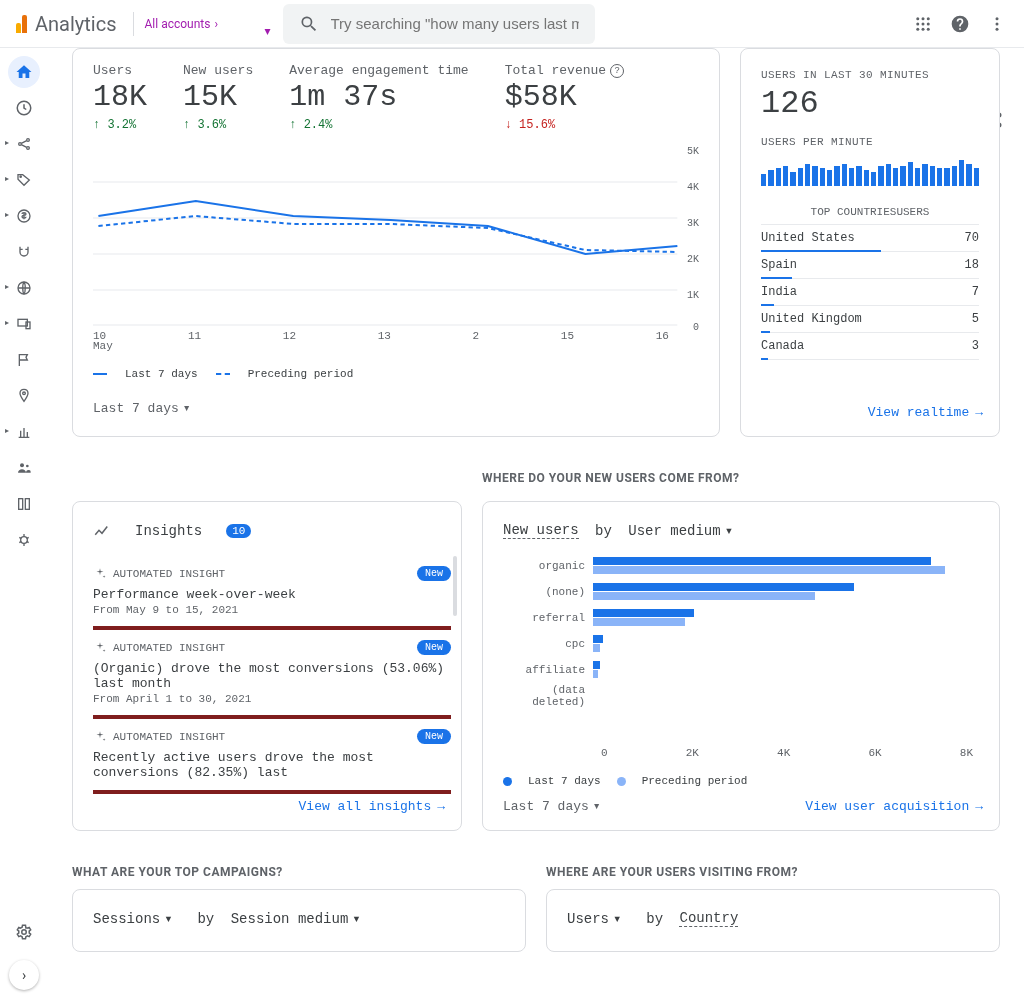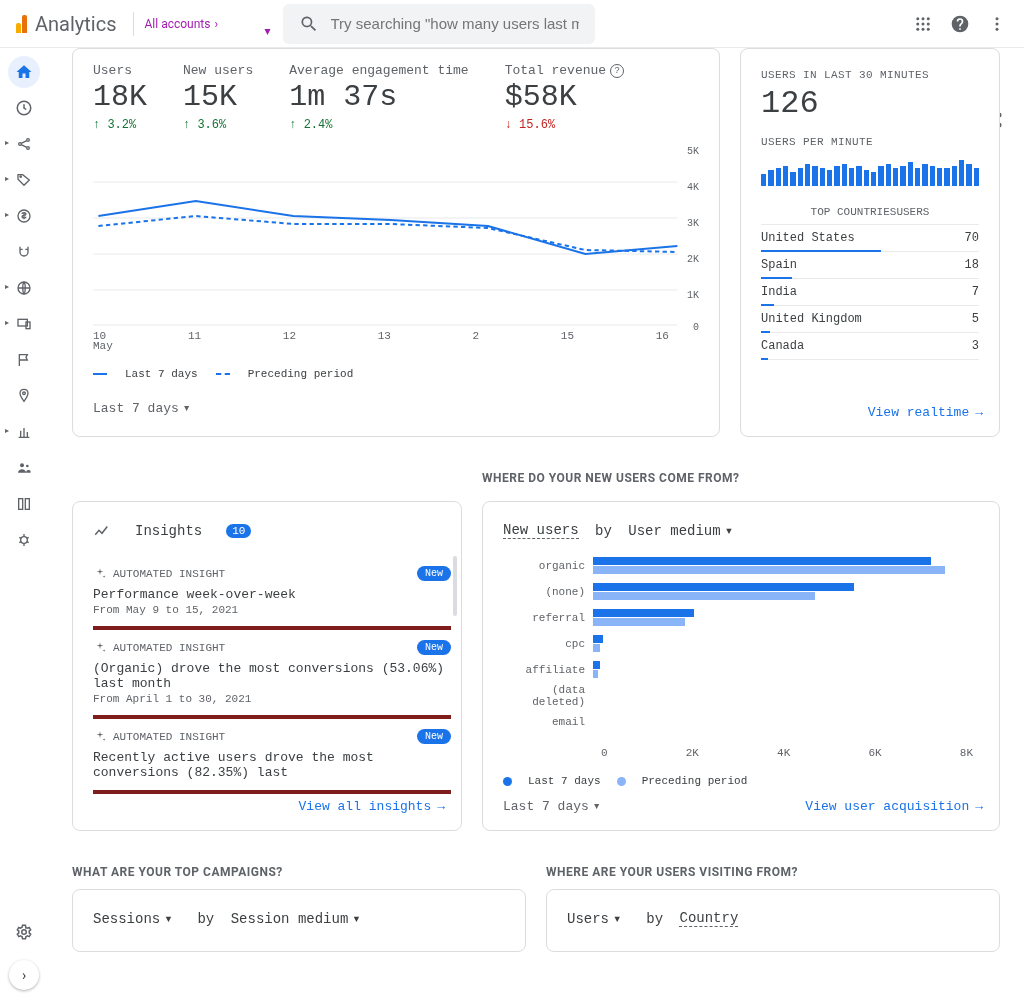--- a/index.html
+++ b/index.html
@@ -515,27 +515,20 @@
                 <div class="hbar2" style="width:1.25%"></div>
               </div>
             </div>
             <div class="hbar-row">
               <div class="hbar-label">(data deleted)</div>
               <div class="hbar-track">
                 <div class="hbar1" style="width:0%"></div>
                 <div class="hbar2" style="width:0%"></div>
               </div>
             </div>
-            <div class="hbar-row">
-              <div class="hbar-label">email</div>
-              <div class="hbar-track">
-                <div class="hbar1" style="width:0%"></div>
-                <div class="hbar2" style="width:0%"></div>
-              </div>
-            </div>
           </div>
         <div class="hx-labels" id="hx-labels">
             <span>0</span>
             <span>2K</span>
             <span>4K</span>
             <span>6K</span>
             <span>8K</span>
           </div>
         <div class="acq-legend">
           <span class="dot" style="background:#1a73e8"></span>

